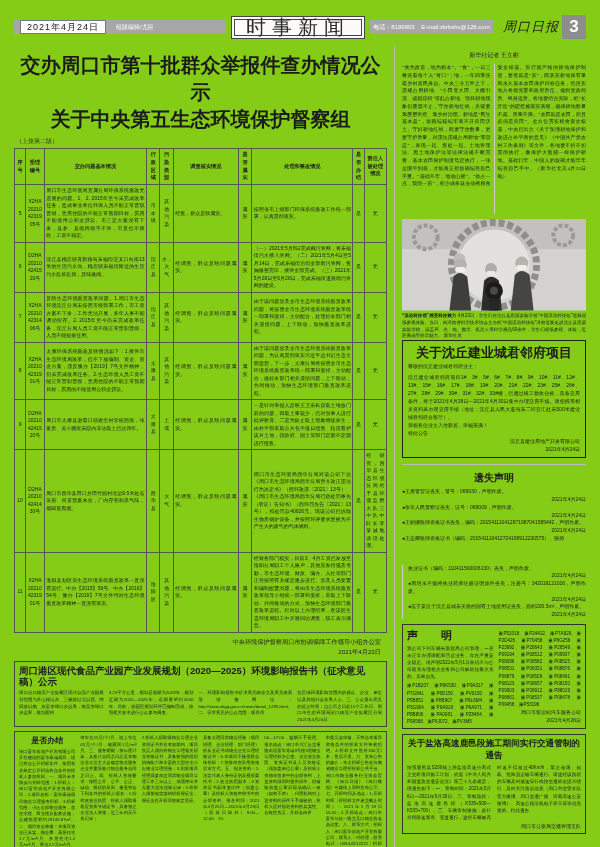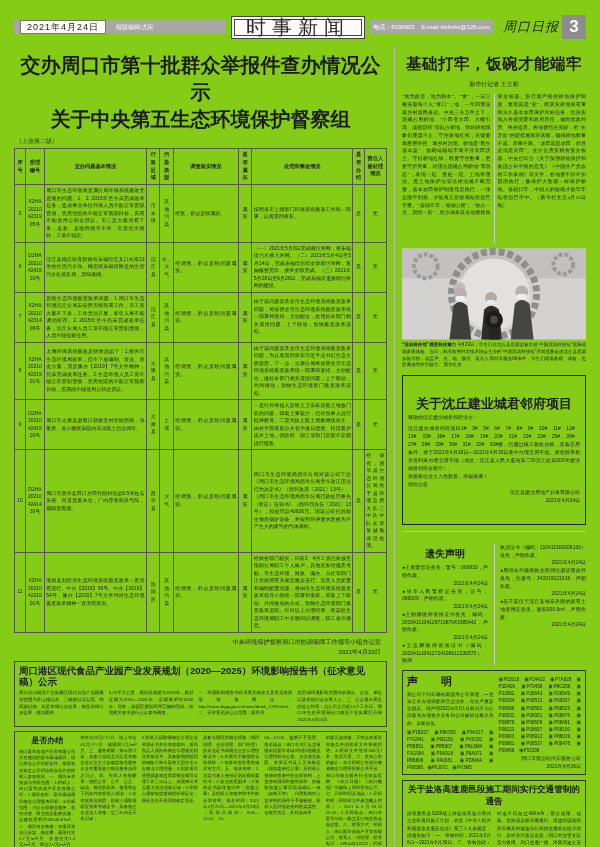--- a/index.html
+++ b/index.html
@@ -41,26 +41,26 @@
   .tender-cols > div { flex:1; font-size:4.3px; line-height:1.45; text-align:justify; overflow:hidden; }
   .tender-title { text-align:center; font-weight:bold; font-size:8px; margin-bottom:2px; }
   
   .art-title { text-align:center; font-weight:bold; font-size:15.5px; letter-spacing:0.5px; margin-top:8px; }
   .art-byline { text-align:center; font-size:6px; color:#222; margin:5px 0 4px 0; }
   .art-body { column-count:2; column-gap:7px; column-rule:0.5px solid #cfcdc8; font-size:5px; line-height:1.55; text-align:justify; height:150px; overflow:hidden; font-family:"Liberation Serif","DejaVu Serif",serif; }
   .photo { margin-top:5px; }
   .photo svg { display:block; width:100%; height:92px; }
   .caption { font-size:4.5px; line-height:1.5; text-align:justify; margin-top:2px; }
   .caption b { font-weight:bold; }
-  .notice-box { border:1.3px solid #222; margin-top:6px; padding:20px 5px; }
+  .notice-box { border:1.3px solid #222; margin-top:0; padding:4px 5px; }
   .notice-title { text-align:center; font-family:"Liberation Serif","DejaVu Serif",serif; font-weight:bold; font-size:13px; line-height:1.3; }
   .notice-body { font-size:5px; line-height:1.6; text-align:justify; margin-top:3px; }
   .notice-line { font-size:5px; line-height:1.6; }
   .sig { text-align:right; font-size:5px; line-height:1.6; }
-  .loss-wrap { display:flex; gap:6px; margin-top:6px; border-top:0.5px solid #bbb; padding-top:12px; }
+  .loss-wrap { display:flex; gap:22px; margin-top:6px; border-top:0.5px solid #bbb; padding-top:3px;flex-direction:column; }
   .loss-col { flex:1; font-size:5px; line-height:1.55; }
   .loss-col.second { border-left:0.5px solid #cfcdc8; padding-left:5px; }
   .loss-title { text-align:center; font-weight:bold; font-size:10px; margin:2px 0 3px 0; }
   .loss-item { text-align:justify; }
   .loss-date { text-align:right; color:#222; }
   .stmt-box { border:1px solid #333; margin-top:5px; padding:3px 4px; display:flex; gap:5px; }
   .stmt-left { flex:1.05; }
   .stmt-right { flex:1; display:flex; flex-direction:column; }
   .stmt-title { text-align:left; font-weight:bold; font-size:11px; letter-spacing:6px; }
   .stmt-body, .plates { font-size:4.6px; line-height:1.55; text-align:justify; margin-top:2px; }
@@ -239,21 +239,20 @@
           <div>2.投标人须取得物业管理企业资质证书并在有效期内，项目负责人须持有物业管理相关职业资格证书，具备较强的组织协调能力和丰富的大型住宅小区物业管理经验；3.拟派项目经理须参加过同类物业项目管理工作三年以上，成绩突出并无重大违法违规记录；5.投标人须按规定缴纳投标保证金，保证金在开标后按规定退还。</div>
           <div>具备管理同类物业经验（项目经理、企业经理、部门经理）的从业证书或物业企业管理经验证书；6.本项目不接受联合体投标；7.资格审查采用资格后审方式。五、报名资料：1.法定代表人身份证明及授权委托书；2.营业执照副本；3.资质证书副本复印件（加盖公章）及投标人资格声明书中的全部资料。报名时间：2021年4月25日—2021年4月29日（双休日除外）9:00—12:00、15:</div>
           <div>00—17:00，逾期不予受理。报名地点：周口市川汇区交通路东段富华龙城3号楼3层物业管理招标办公室。企业营业执照、资质证书及人员资格证（须加盖单位公章）及投标人资格审查表中的全部资料，上述资料须同时提供原件，经核验加盖公章后现场确认一致（如有不符），代理机构对上述资料的原件不予核验的，投标人应对报名资料的真实性、合规性负责，开标会由评</div>
           <div>审委员会审核，不符合本项目资格条件的投标文件将被拒绝。4.招标文件售价300元/本，售后不退。六、发布公告的媒介：本次招标公告在河南省物业管理招投标公共平台、周口市物业服务行业协会官网、《周口日报》《周口晚报》等媒体上同时发布公示。七、开标时间及地点：1.开标时间（即投标文件递交截止时间）：2021年5月18日15:00；2.开标地点：周口市富华与统一路交叉口物业协会会议室。八、联系方式：招标人：周口富华房地产开发有限公司，联系人：付经理，联系电话：0394-8212222；招标代理机构：河南弘基物业服务评估监理有限公司，联系人：李建飞，联系电话：18239421227。2021年4月24日</div>
         </div>
       </div>
     </div>
 
     <div class="col-right">
 
-      <div class="art-title">基础打牢，饭碗才能端牢</div>
       <div class="art-byline">新华社记者 王立彬</div>
       <div class="art-body">“食为政首，地为粮本”。“食”，一日三餐连着每个人“胃口”；地，一年四季连着乡村居民身边。中央三令五申之下，违规占用耕地、“小田变大田、大棚引流、减损容积”等乱占耕地、毁坏耕地现象仍屡禁不止，守住耕地红线，关键要靠层层管控、靠乡村治理。耕地是“民生基本盘”，饭碗端稳端牢离不开良田沃土。守好耕地红线，既要守住数量，更要守护质量，对违法违规占用耕地“零容忍”，发现一起、查处一起。土地管理法、黑土地保护法等法律法规不断完善，基本农田保护制度笃定执行，一张蓝图干到底，才能真正把饭碗端在自己手里。“基础不牢，地动山摇”。“你占一点，我毁一亩”，积少成多就会动摇粮食安全根基。实行最严格的耕地保护制度，要害就是“实”，既落实耕地保有量和永久基本农田保护目标任务，也压实地方各级党委和政府责任，做到党政同责、终身追责。各地要结合实际，把“长牙齿”的硬措施落实落细，确保耕地数量不减、质量不降。“农田就是农田，而且必须是良田”。全方位夯实粮食安全根基，中央已出台《关于加强耕地保护和改进占补平衡的意见》《中国共产党农村工作条例》等文件，各地要不折不扣贯彻执行，像保护大熊猫一样保护耕地。基础打牢，中国人的饭碗才能牢牢端在自己手中。（新华社北京4月23日电）</div>
 
       <div class="photo">
         <svg viewBox="0 0 186 92" xmlns="http://www.w3.org/2000/svg">
           <rect width="186" height="92" fill="#d3d2d0"></rect>
           <rect width="186" height="30" fill="#c2c1bf"></rect>
           <circle cx="93" cy="46" r="43" fill="none" stroke="#8f8e8c" stroke-width="7" stroke-dasharray="6 3"></circle>
           <circle cx="93" cy="46" r="36" fill="#e2e1df"></circle>
           <circle cx="24" cy="18" r="12" fill="none" stroke="#9a9997" stroke-width="4" stroke-dasharray="4 2"></circle>

